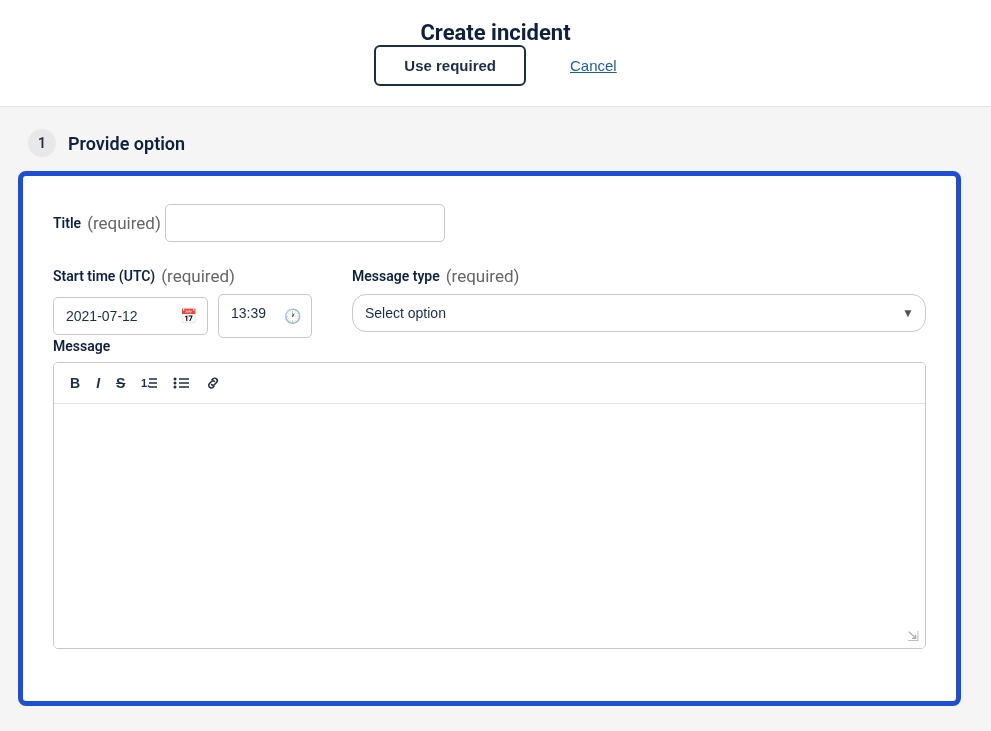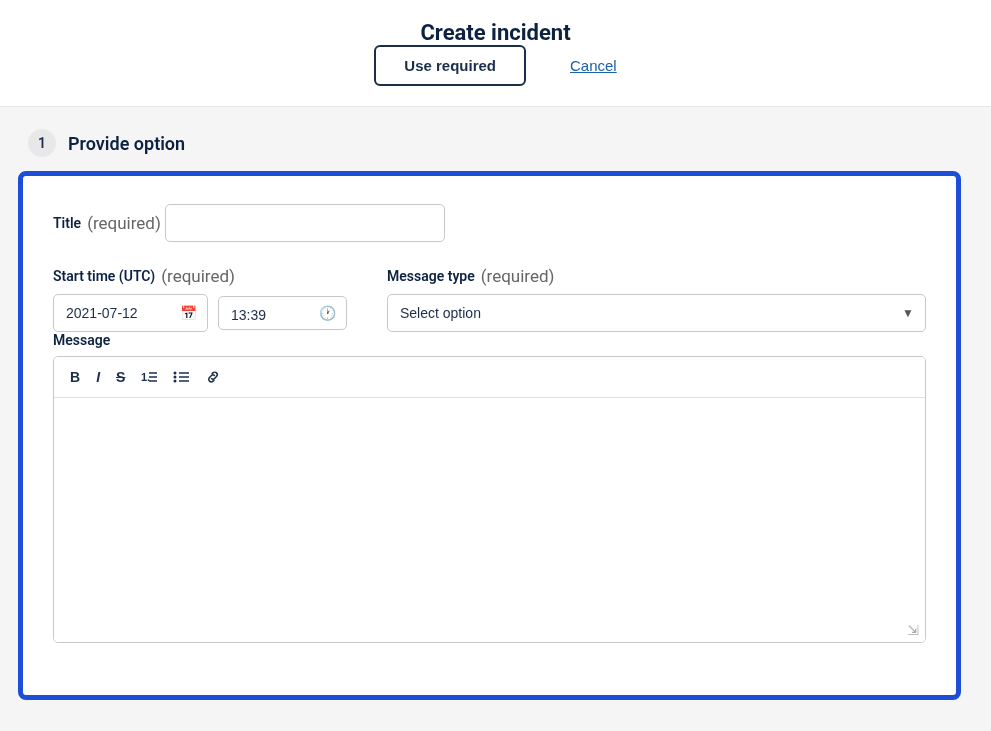--- a/index.html
+++ b/index.html
@@ -160,48 +160,48 @@
       border: 1px solid #c8c8c8;
       border-radius: 5px;
       font-size: 14px;
       color: #1a2e4a;
       background: #ffffff;
       outline: none;
       width: 155px;
     }
 
     .time-input {
-      padding: 10px 36px 6px 12px;
+      padding: 10px 36px 16px 12px;
       border: 1px solid #c8c8c8;
       border-radius: 5px;
       font-size: 14px;
       color: #1a2e4a;
       background: #ffffff;
       outline: none;
-      width: 129px;
+      width: 94px;
     }
 
     .input-icon {
       position: absolute;
       right: 10px;
       color: #555;
       font-size: 14px;
       pointer-events: none;
     }
 
     .select-wrapper {
       position: relative;
       width: 100%;
     }
 
     .form-select {
       width: 100%;
       padding: 10px 36px 10px 12px;
       border: 1px solid #c8c8c8;
-      border-radius: 5px;
+      border-radius: 14px;
       font-size: 14px;
       color: #1a2e4a;
       background: #ffffff;
       appearance: none;
       cursor: pointer;
       outline: none;
     }
 
     .select-arrow {
       position: absolute;

